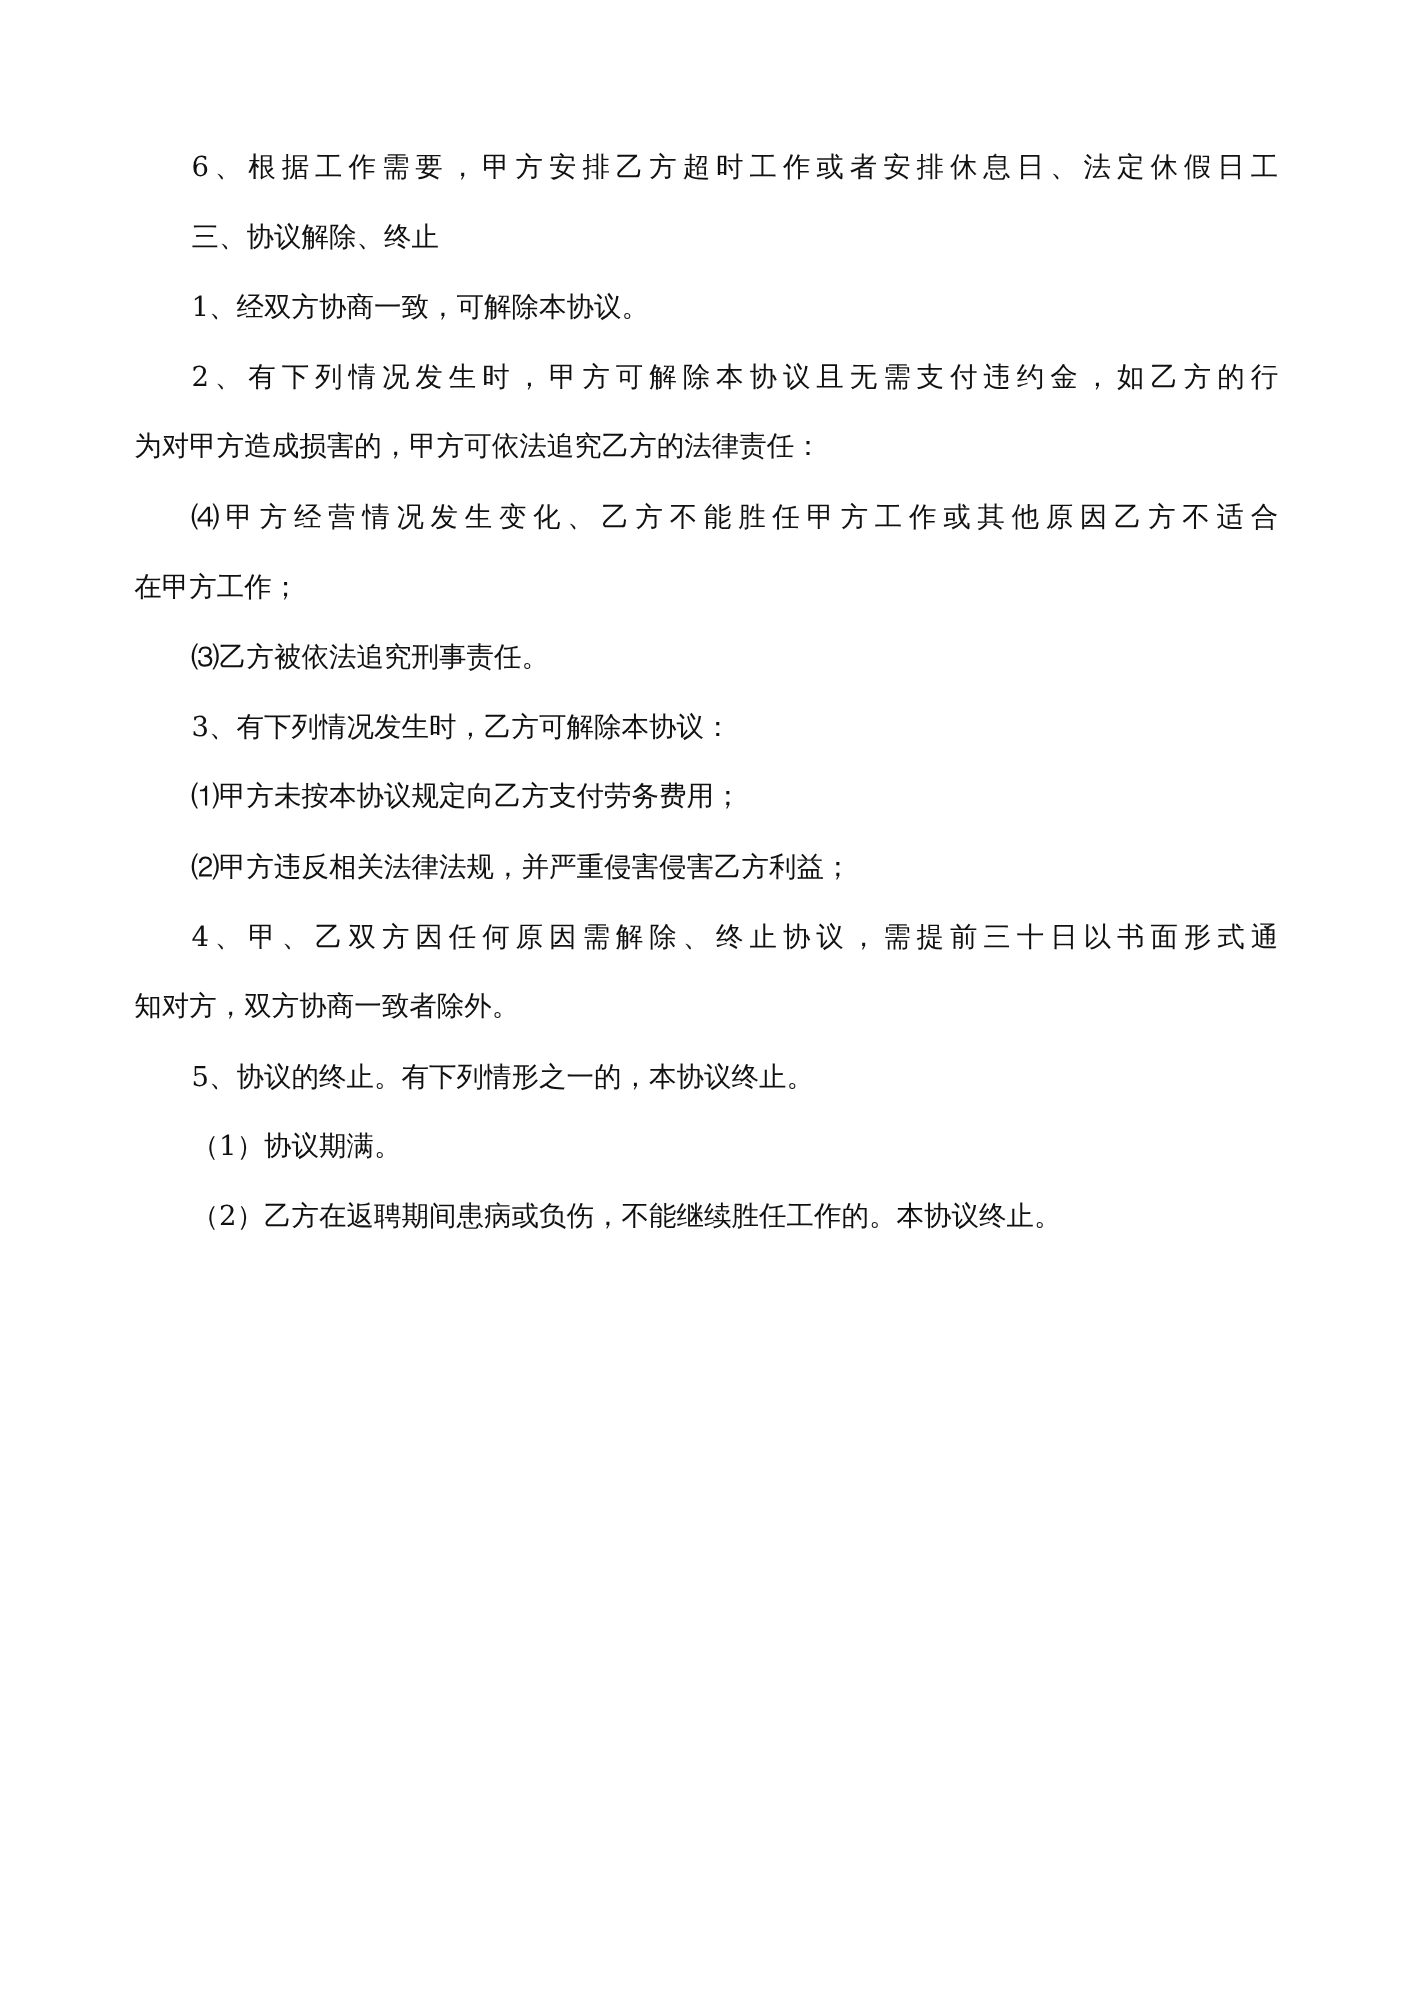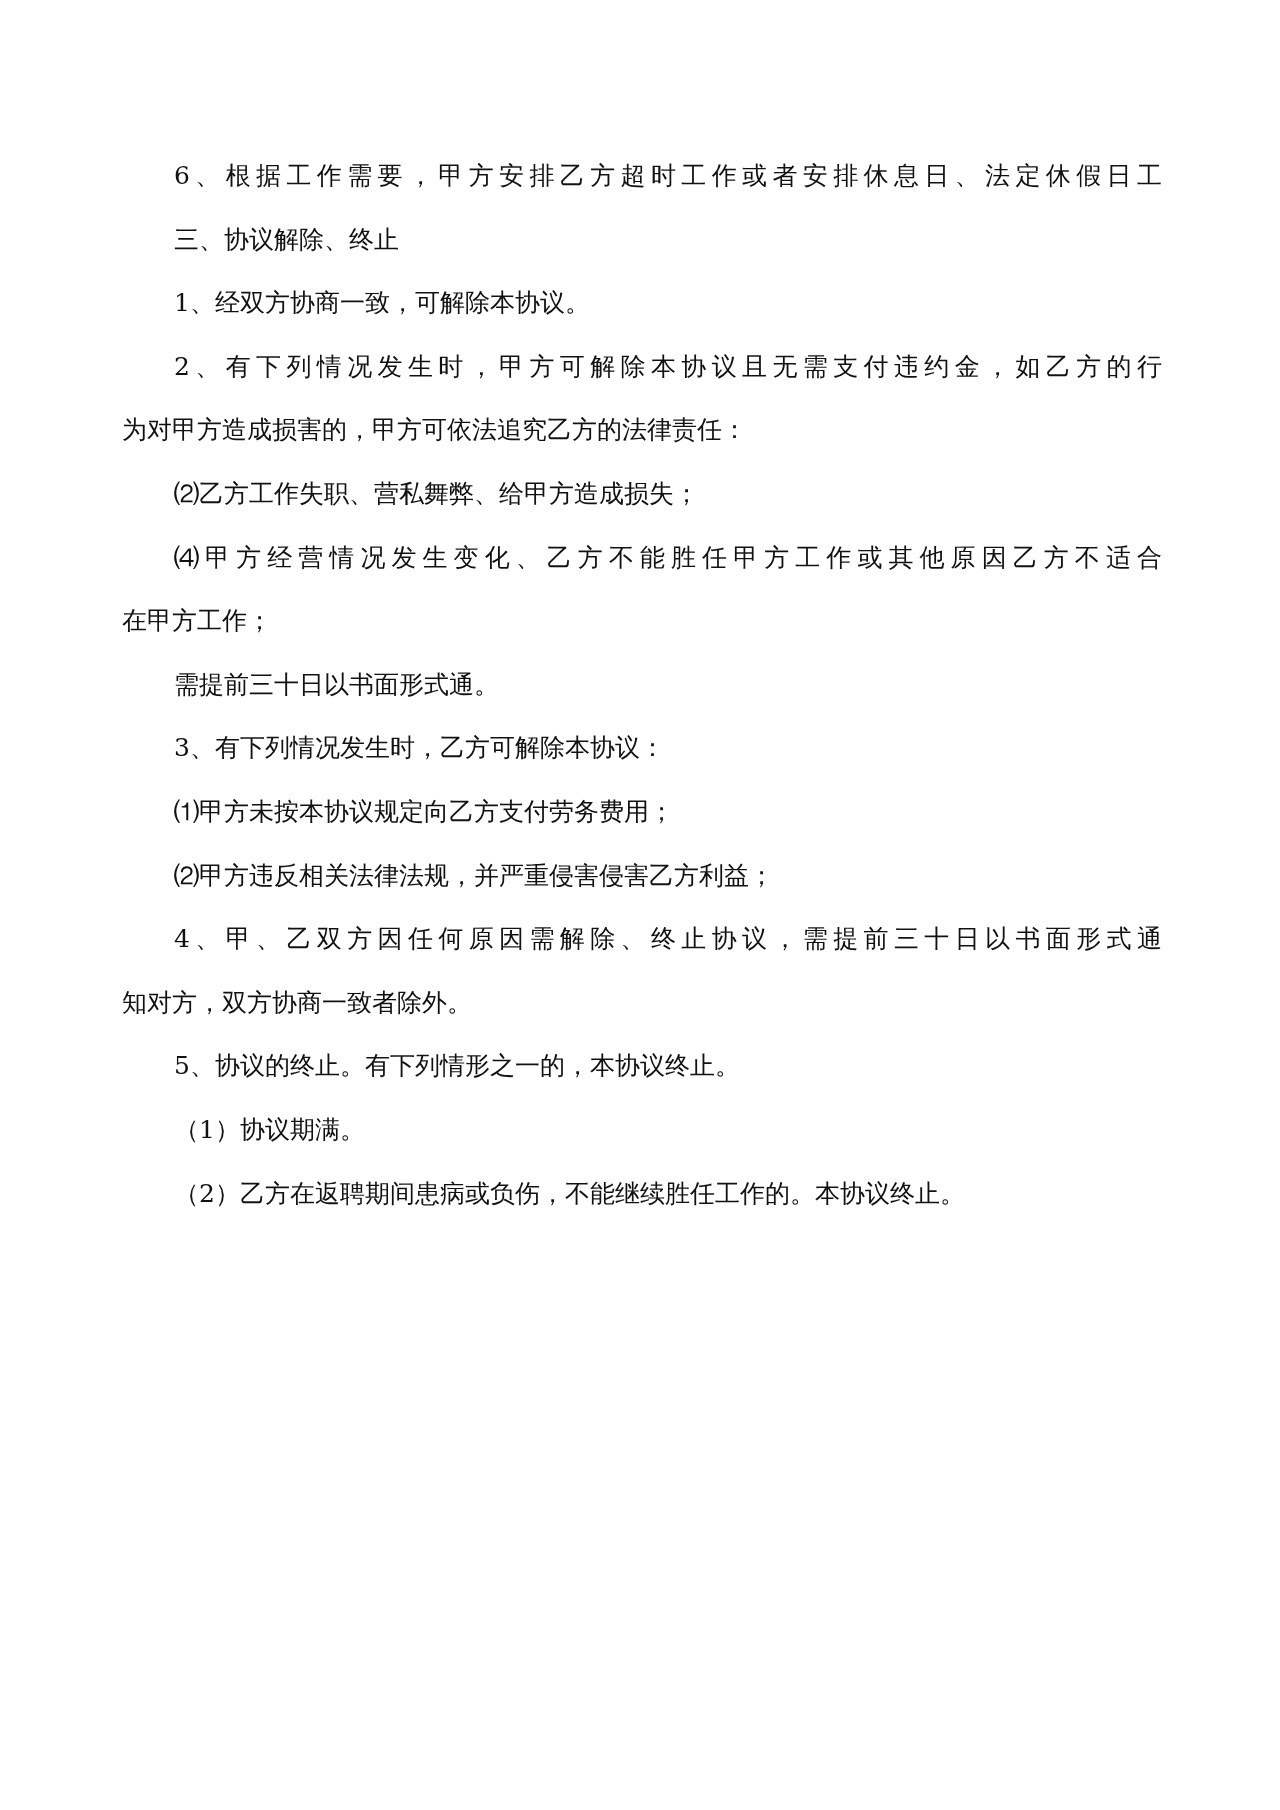--- a/index.html
+++ b/index.html
@@ -9,21 +9,21 @@
     }
     body {
       width: 1280px;
       height: 1810px;
       position: relative;
       overflow: hidden;
     }
     .page {
       position: absolute;
       left: 122px;
-      top: 144px;
+      top: 120px;
       width: 1040px;
       color: #111111;
       font-family: "DejaVu Serif", "Liberation Serif", serif;
       font-size: 25px;
       line-height: 63.6px;
     }
     .para {
       margin: 0;
       padding: 0;
       text-align: justify;
@@ -60,32 +60,29 @@
   <div class="para">
     <span class="line first">1、经双方协商一致，可解除本协议。</span>
   </div>
 
   <div class="para">
     <span class="line first full">2、有下列情况发生时，甲方可解除本协议且无需支付违约金，如乙方的行</span>
     <span class="line">为对甲方造成损害的，甲方可依法追究乙方的法律责任：</span>
   </div>
 
 
-  <div class="para">
-    <span class="line first">⑵乙方工作失职、营私舞弊、给甲方造成损失；</span>
-  </div>
 
 
   <div class="para">
     <span class="line first full">⑷甲方经营情况发生变化、乙方不能胜任甲方工作或其他原因乙方不适合</span>
     <span class="line">在甲方工作；</span>
   </div>
 
   <div class="para">
-    <span class="line first">需提前三十日以书面形式通。</span>
+    <span class="line first">⑶乙方被依法追究刑事责任。</span>
   </div>
 
   <div class="para">
     <span class="line first">3、有下列情况发生时，乙方可解除本协议：</span>
   </div>
 
   <div class="para">
     <span class="line first">⑴甲方未按本协议规定向乙方支付劳务费用；</span>
   </div>
 

